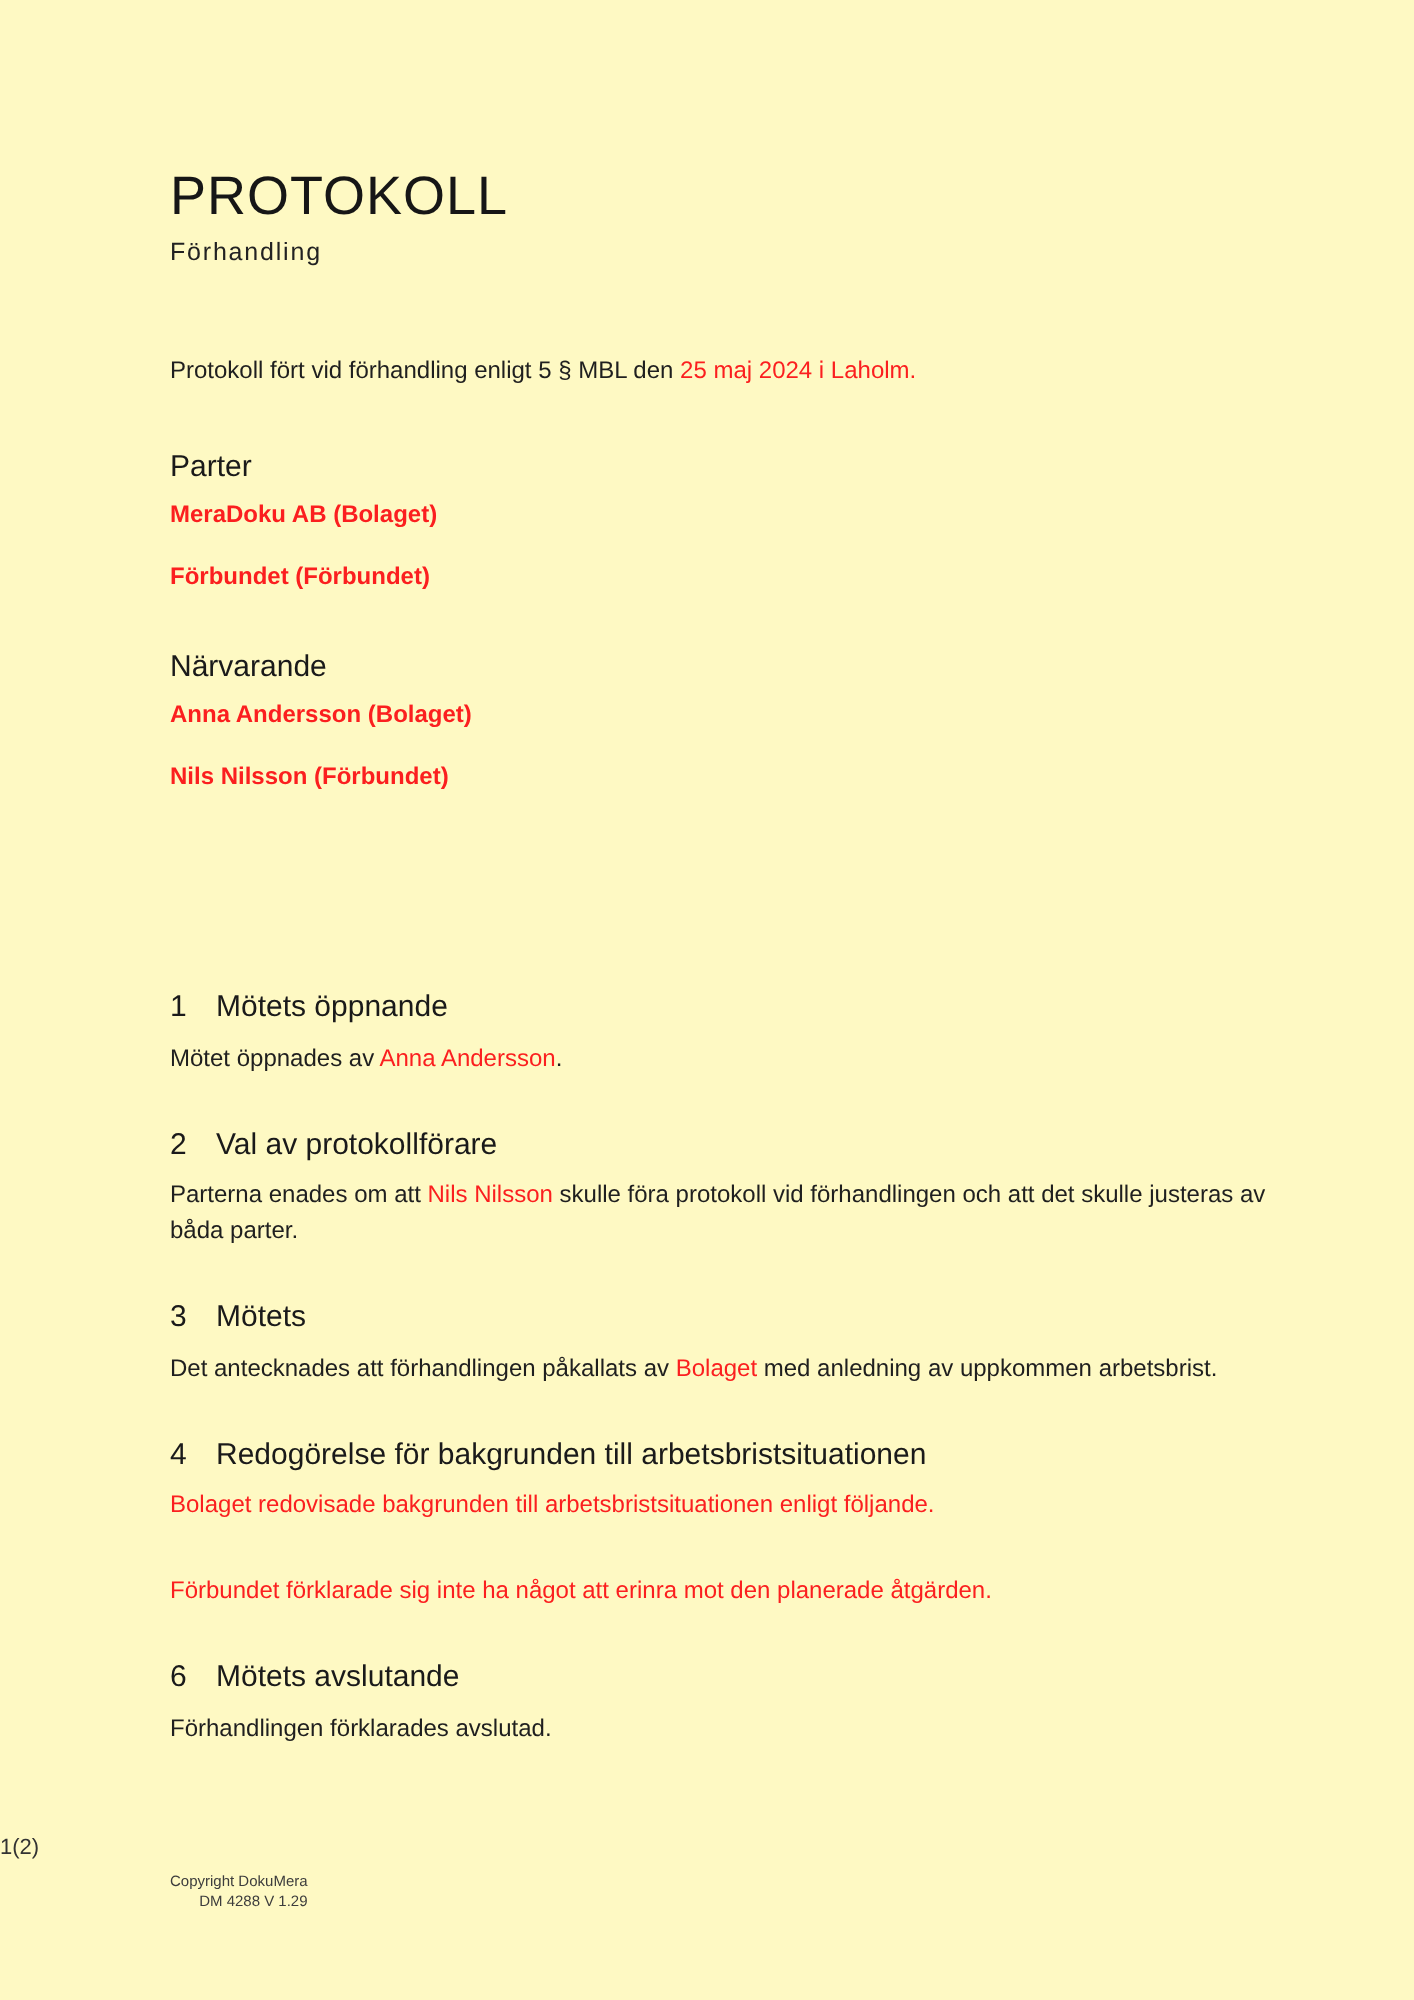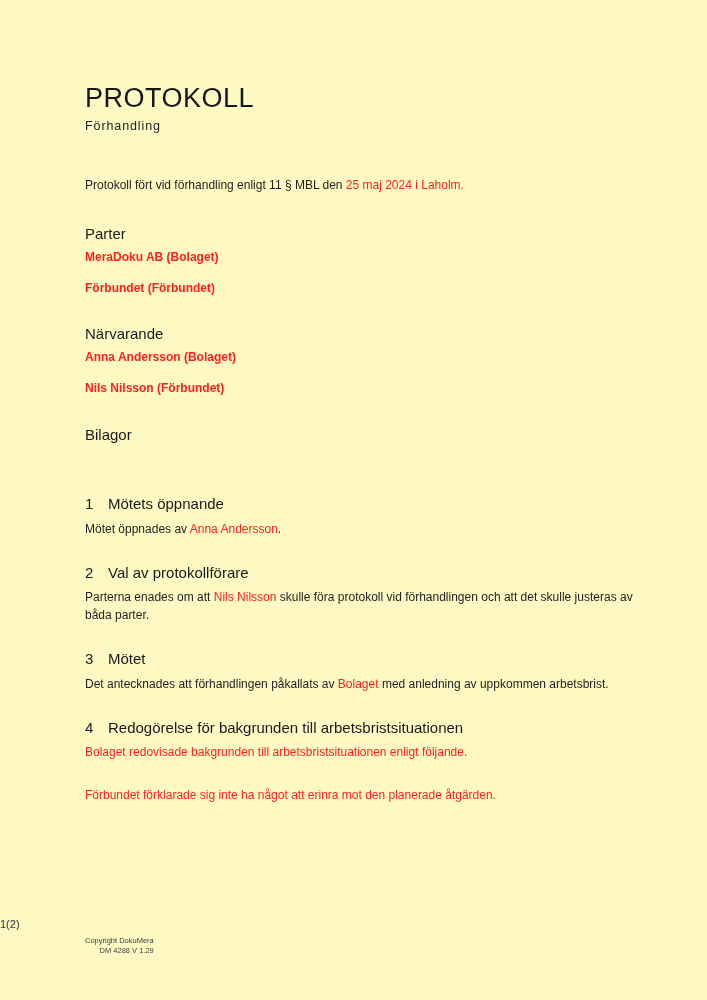--- a/index.html
+++ b/index.html
@@ -67,61 +67,62 @@
 </head>
 <body>
 
 <div class="page">
 
   <header class="doc-header">
     <h1 class="doc-title">PROTOKOLL</h1>
     <p class="doc-subtitle">Förhandling</p>
   </header>
 
-  <p class="intro"><span>Protokoll fört vid förhandling enligt 11 § MBL den </span><span class="red">25 maj 2024 i Laholm.</span></p>
+  <p class="intro"><span>Protokoll fört vid förhandling enligt 5 § MBL den </span><span class="red">25 maj 2024 i Laholm.</span></p>
 
   <div class="group group-parter">
     <h2 class="group-heading">Parter</h2>
     <div>
         <p class="red-item">MeraDoku AB (Bolaget)</p>
         <p class="red-item">Förbundet (Förbundet)</p>
       </div>
   </div>
 
   <div class="group group-narvarande">
     <h2 class="group-heading">Närvarande</h2>
     <div>
         <p class="red-item">Anna Andersson (Bolaget)</p>
         <p class="red-item">Nils Nilsson (Förbundet)</p>
       </div>
   </div>
 
-  <div class="group group-bilagor">
-    <h2 class="group-heading">Bilagor</h2>
-  </div>
 
   <div class="sections">
       <section class="doc-section">
         <h2 class="sec-heading"><span class="sec-num">1</span><span>Mötets öppnande</span></h2>
         <p class="sec-body"><span>Mötet öppnades av </span><span class="red">Anna Andersson</span><span>.</span></p>
       </section>
       <section class="doc-section">
         <h2 class="sec-heading"><span class="sec-num">2</span><span>Val av protokollförare</span></h2>
         <p class="sec-body"><span>Parterna enades om att </span><span class="red">Nils Nilsson</span><span> skulle föra protokoll vid förhandlingen och att det skulle justeras av båda parter.</span></p>
       </section>
       <section class="doc-section">
-        <h2 class="sec-heading"><span class="sec-num">3</span><span>Mötet</span></h2>
+        <h2 class="sec-heading"><span class="sec-num">3</span><span>Mötets</span></h2>
         <p class="sec-body"><span>Det antecknades att förhandlingen påkallats av </span><span class="red">Bolaget</span><span> med anledning av uppkommen arbetsbrist.</span></p>
       </section>
       <section class="doc-section">
         <h2 class="sec-heading"><span class="sec-num">4</span><span>Redogörelse för bakgrunden till arbetsbristsituationen</span></h2>
         <p class="sec-body"><span class="red">Bolaget redovisade bakgrunden till arbetsbristsituationen enligt följande.</span></p>
       </section>
       <section class="doc-section">
         <p class="sec-body"><span class="red">Förbundet förklarade sig inte ha något att erinra mot den planerade åtgärden.</span></p>
+      </section>
+      <section class="doc-section">
+        <h2 class="sec-heading"><span class="sec-num">6</span><span>Mötets avslutande</span></h2>
+        <p class="sec-body"><span>Förhandlingen förklarades avslutad.</span></p>
       </section>
     </div>
 
   <div class="footer-page">1(2)</div>
 
   <div class="footer-copy">
     <p>Copyright DokuMera</p>
     <p>DM 4288 V 1.29</p>
   </div>
 

